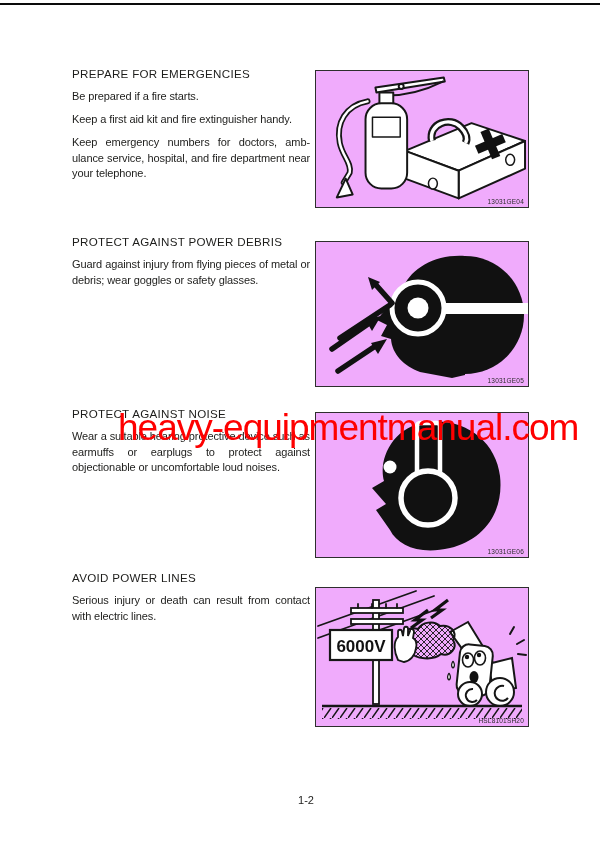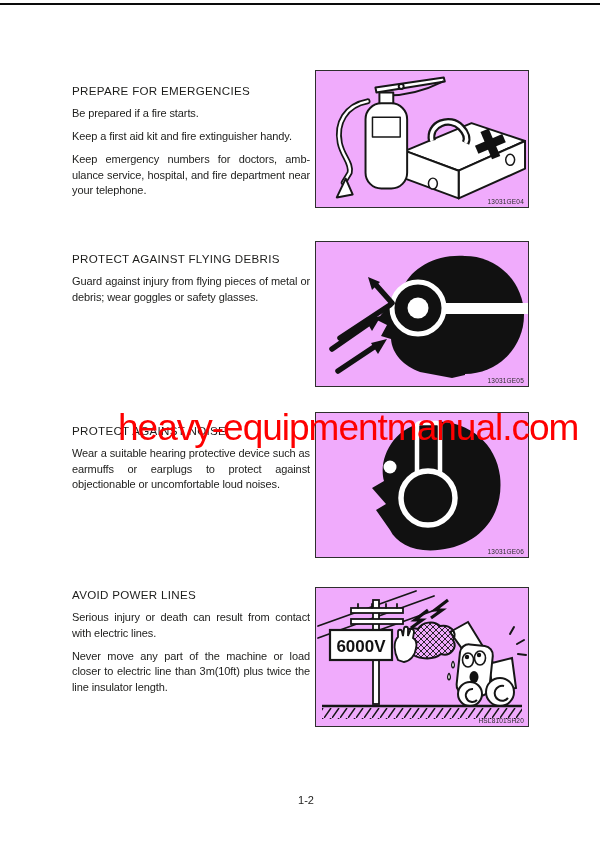--- a/index.html
+++ b/index.html
@@ -3,21 +3,21 @@
 <meta charset="utf-8">
 <style>
   html,body{margin:0;padding:0;background:#ffffff;}
   .page{
     position:relative;width:600px;height:849px;background:#ffffff;
     font-family:"Liberation Sans", sans-serif;color:#1d1d1b;overflow:hidden;
   }
   .top-edge{position:absolute;top:3px;left:0;width:600px;height:2px;background:#0a0a0a;}
   .sec{position:absolute;left:72px;width:238px;}
   .sec h2{
-    margin:17px 0 8px 0;font-size:11.6px;font-weight:400;letter-spacing:.3px;
+    margin:0 0 8px 0;font-size:11.6px;font-weight:400;letter-spacing:.3px;
     color:#1d1d1b;line-height:15px;
   }
   .sec p{
     margin:0 0 7.5px 0;font-size:11px;line-height:15.5px;text-align:justify;
     letter-spacing:-0.1px;color:#1d1d1b;
   }
   .sec p:last-child{margin-bottom:0;}
   .figbox{
     position:absolute;left:315px;width:214px;margin:0;background:#f0abfc;
     border:1px solid #2e2e2e;box-sizing:border-box;
@@ -75,21 +75,21 @@
         <circle cx="86" cy="15" r="2.5"></circle>
         <rect x="64" y="21" width="14" height="13"></rect>
         <rect x="50" y="32" width="42" height="86" rx="16"></rect>
         <rect x="57" y="46" width="28" height="20" stroke-width="1.5"></rect>
       </g>
     </svg>
     <figcaption class="figcode">13031GE04</figcaption>
   </figure>
 
   <section class="sec" style="top:234px">
-    <h2>PROTECT AGAINST FLYING DEBRIS</h2>
+    <h2>PROTECT AGAINST POWER DEBRIS</h2>
     <p>Guard against injury from flying pieces of metal or debris; wear goggles or safety glasses.</p>
   </section>
 
   <figure class="figbox" style="top:241px;height:146px">
     <svg viewBox="0 0 212 144">
       <g fill="#111111">
         <circle cx="149" cy="73" r="59"></circle>
         <path d="M149,14 C120,12 96,26 88,44 C80,48 74,56 72,64 L61,78 L71,83 L65,94 L75,97 C76,112 88,124 104,130 L136,136 L149,133 Z"></path>
       </g>
       <rect x="128" y="61" width="84" height="11" fill="#ffffff"></rect>
@@ -125,21 +125,20 @@
         <circle cx="112" cy="85" r="27" fill="#111111" stroke="#ffffff" stroke-width="5.5"></circle>
       </g>
       <circle cx="74" cy="54" r="6.5" fill="#ffffff"></circle>
     </svg>
     <figcaption class="figcode">13031GE06</figcaption>
   </figure>
 
   <section class="sec" style="top:570px">
     <h2>AVOID POWER LINES</h2>
     <p>Serious injury or death can result from contact with electric lines.</p>
-    <p>Never move any part of the machine or load closer to electric line than 3m(10ft) plus twice the line insulator length.</p>
   </section>
 
   <figure class="figbox" style="top:587px;height:140px">
     <svg viewBox="0 0 212 138">
       <defs>
         <pattern id="gh" width="8" height="10" patternUnits="userSpaceOnUse">
           <path d="M0,10 L7,0" stroke="#161616" stroke-width="1.5"></path>
         </pattern>
         <pattern id="xh" width="6" height="6" patternUnits="userSpaceOnUse">
           <path d="M0,6 L6,0 M0,0 L6,6" stroke="#161616" stroke-width="0.9"></path>

